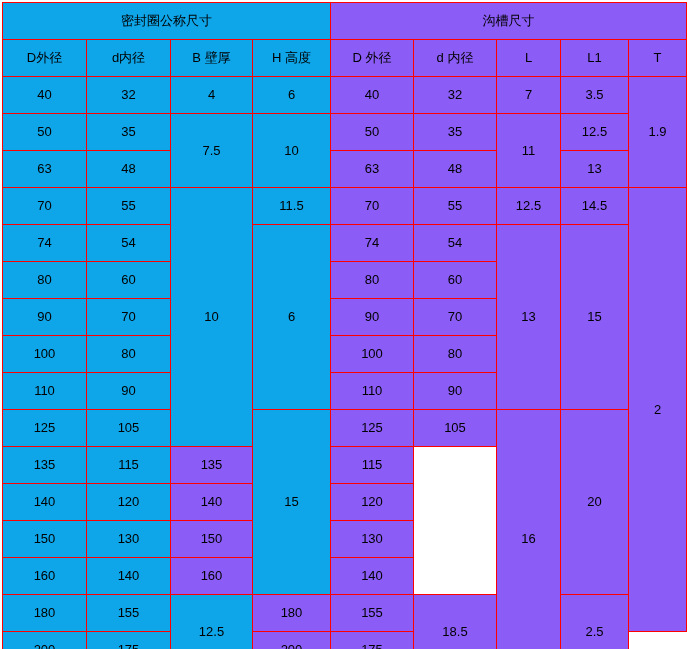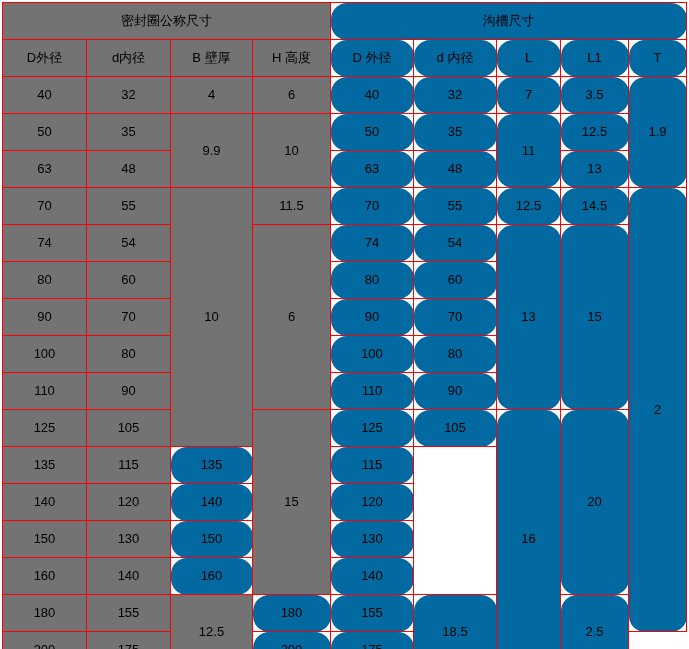--- a/index.html
+++ b/index.html
@@ -28,22 +28,22 @@
   table.spec td {
     border: 1px solid #ff0000;
     text-align: center;
     vertical-align: middle;
     padding: 0;
     height: 36px;
     color: #000000;
     font-size: 13px;
     line-height: 1.2;
   }
-  td.yellow { background: #737373; }
-  td.green  { background: #0369a1; border-radius: 16px; }
+  td.yellow { background: #0ea5e9; }
+  td.green  { background: #8b5cf6; }
   td.hdr {
     font-weight: normal;
     font-size: 14px;
   }
   td.hdr-group {
     height: 34px;
     font-size: 14px;
   }
   td.hdr-col {
     height: 34px;
@@ -97,21 +97,21 @@
           <td class="yellow">6</td>
           <td class="green">40</td>
           <td class="green">32</td>
           <td class="green">7</td>
           <td class="green">3.5</td>
           <td class="green" rowspan="3">1.9</td>
         </tr>
         <tr>
           <td class="yellow">50</td>
           <td class="yellow">35</td>
-          <td class="yellow" rowspan="2">9.9</td>
+          <td class="yellow" rowspan="2">7.5</td>
           <td class="yellow" rowspan="2">10</td>
           <td class="green">50</td>
           <td class="green">35</td>
           <td class="green" rowspan="2">11</td>
           <td class="green">12.5</td>
         </tr>
         <tr>
           <td class="yellow">63</td>
           <td class="yellow">48</td>
           <td class="green">63</td>

